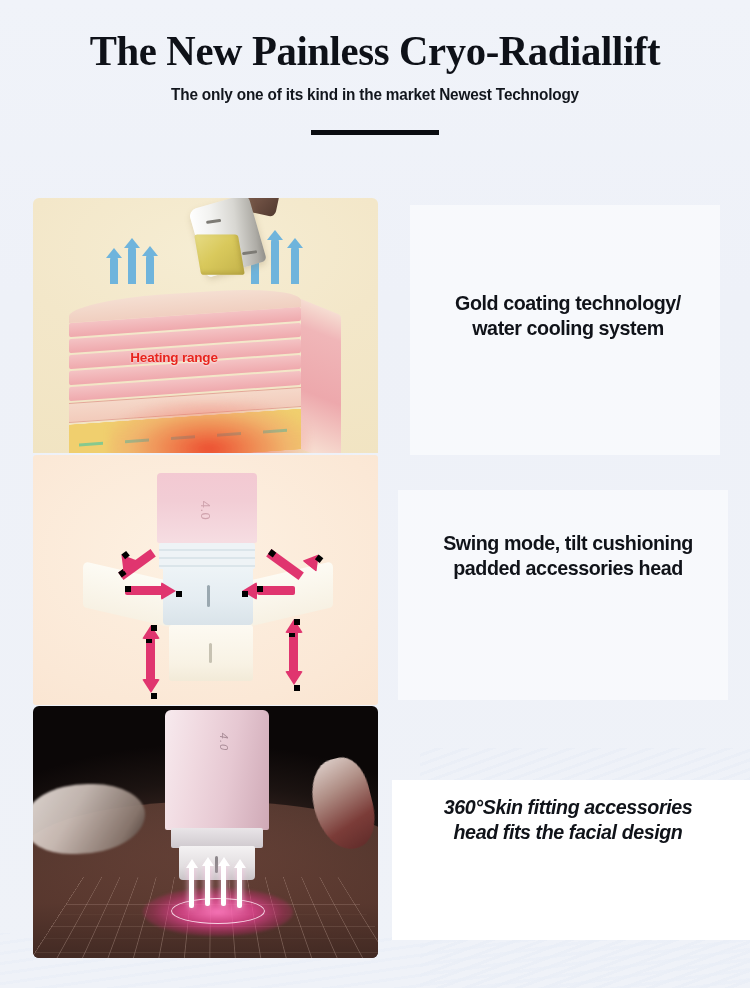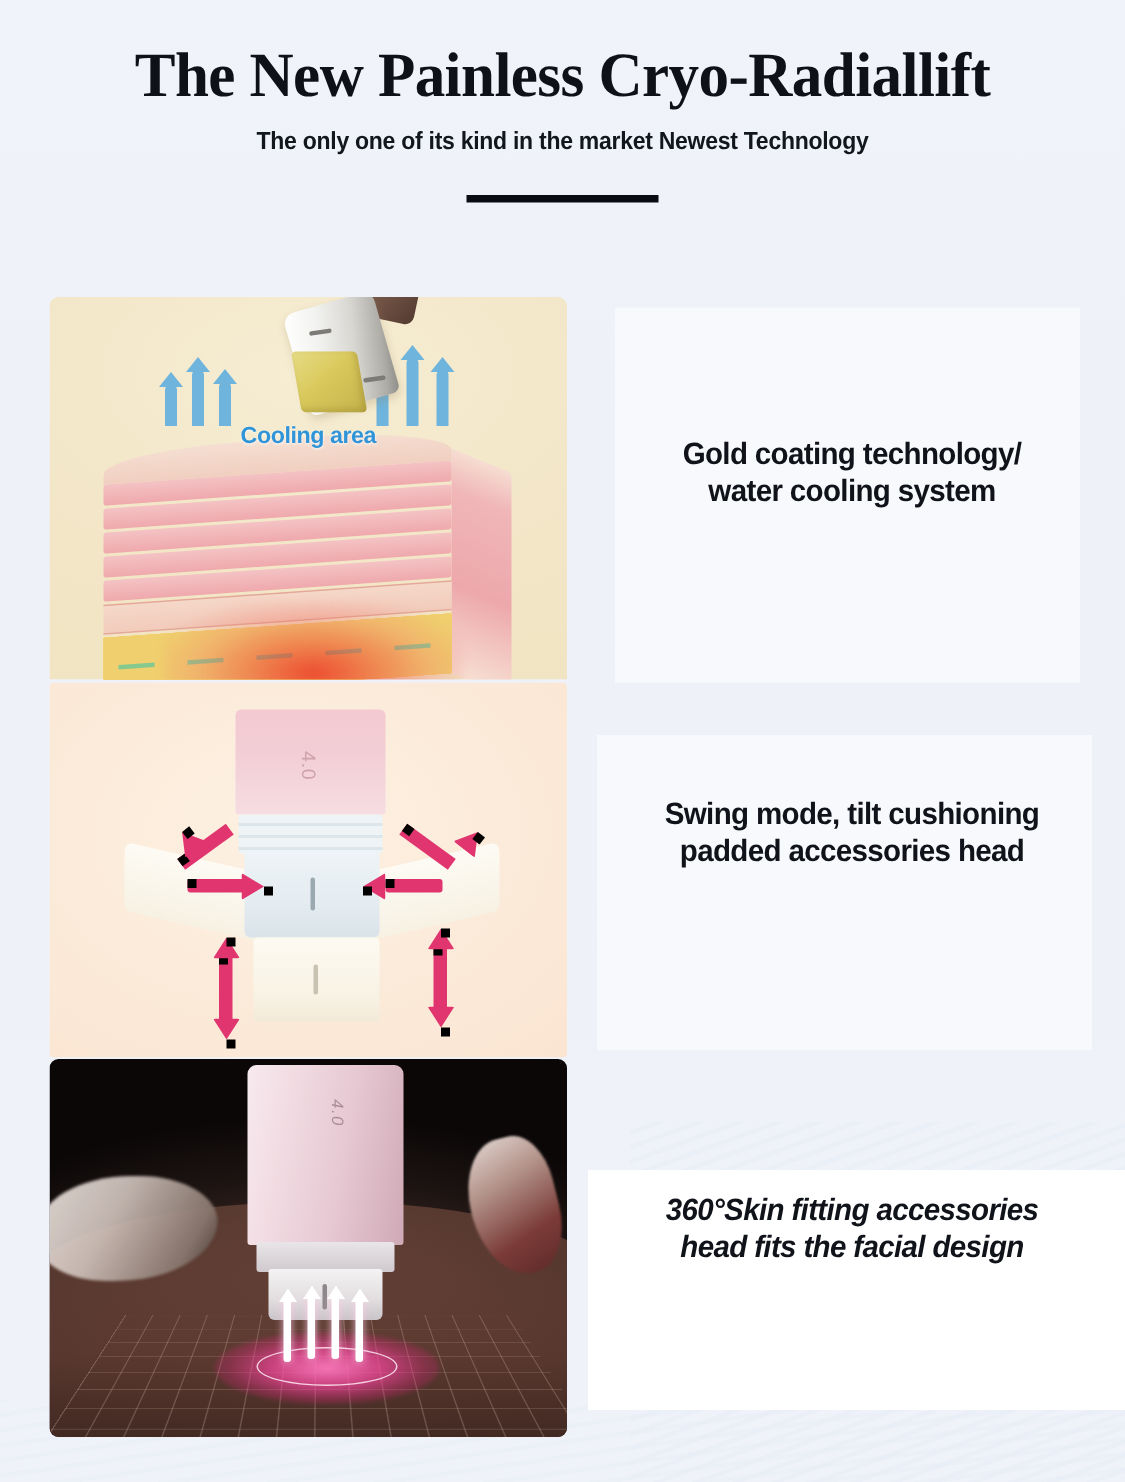--- a/index.html
+++ b/index.html
@@ -496,21 +496,21 @@
         <div class="derm-layer l4"></div>
         <div class="derm-layer l5"></div>
         <div class="hypo"></div>
         <div class="fatlayer">
           <div class="fat-dots"></div>
           <div class="green-fibers"></div>
         </div>
         <div class="heat"></div>
       </div>
 
-      <div class="label-cooling">Cooling area</div>
+      <div class="label-heating">Heating range</div>
     </div>
   </div>
 
   <div class="caption">
     <div>Gold coating technology/</div>
     <div>water cooling system</div>
   </div>
 </div>
 
 <div class="row r2">

